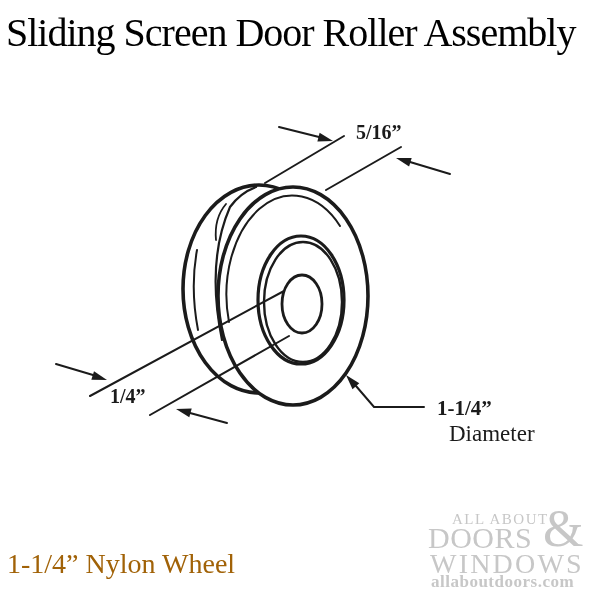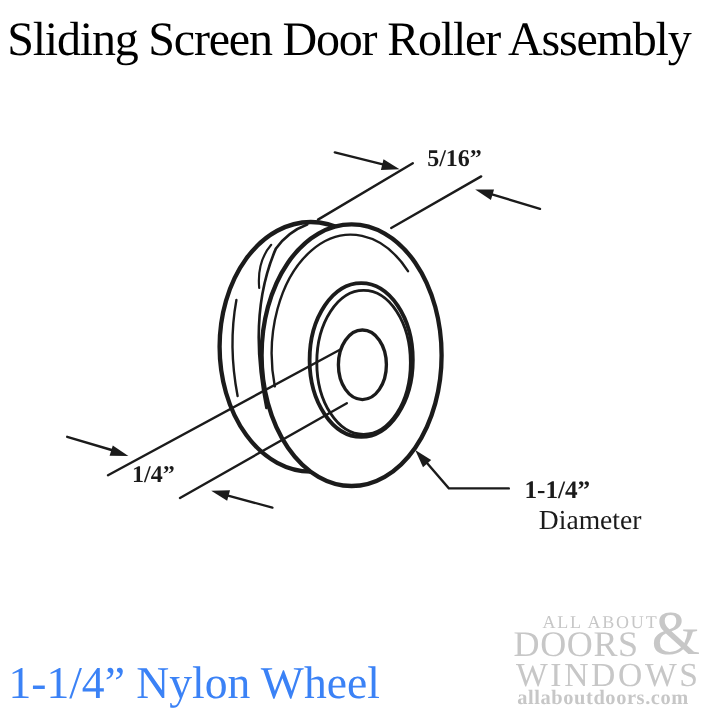--- a/index.html
+++ b/index.html
@@ -25,21 +25,21 @@
   }
   .dim-width  { left:356px; top:121px; }
   .dim-bore   { left:110px; top:385px;text-align:center; }
   .dim-dia    { left:437px; top:396px; font-size:21px;text-align:center; }
   .dim-dia-word {
     position:absolute; left:421px; top:421px;
     font-size:23px; font-weight:normal; white-space:nowrap; color:var(--ink);margin-left:28px;
   }
   .caption {
     position:absolute; left:7px; top:548px;
-    font-size:38px; white-space:nowrap; color:#3b82f6;
+    font-size:28px; white-space:nowrap; color:#a16207;
   }
   .logo {
     position:absolute; left:428px; top:510px; width:172px; height:90px;
     color:var(--logo); line-height:1;
   }
   .logo div { position:absolute; white-space:nowrap; }
   .logo-allabout { left:24px; top:2px;  font-size:15px; letter-spacing:1.5px; }
   .logo-amp      { left:115px; top:-7px; font-size:52px; }
   .logo-doors    { left:0px;  top:13px; font-size:30px; letter-spacing:0.5px; }
   .logo-windows  { left:2px;  top:40px; font-size:28px; letter-spacing:2.2px;text-align:right; }

